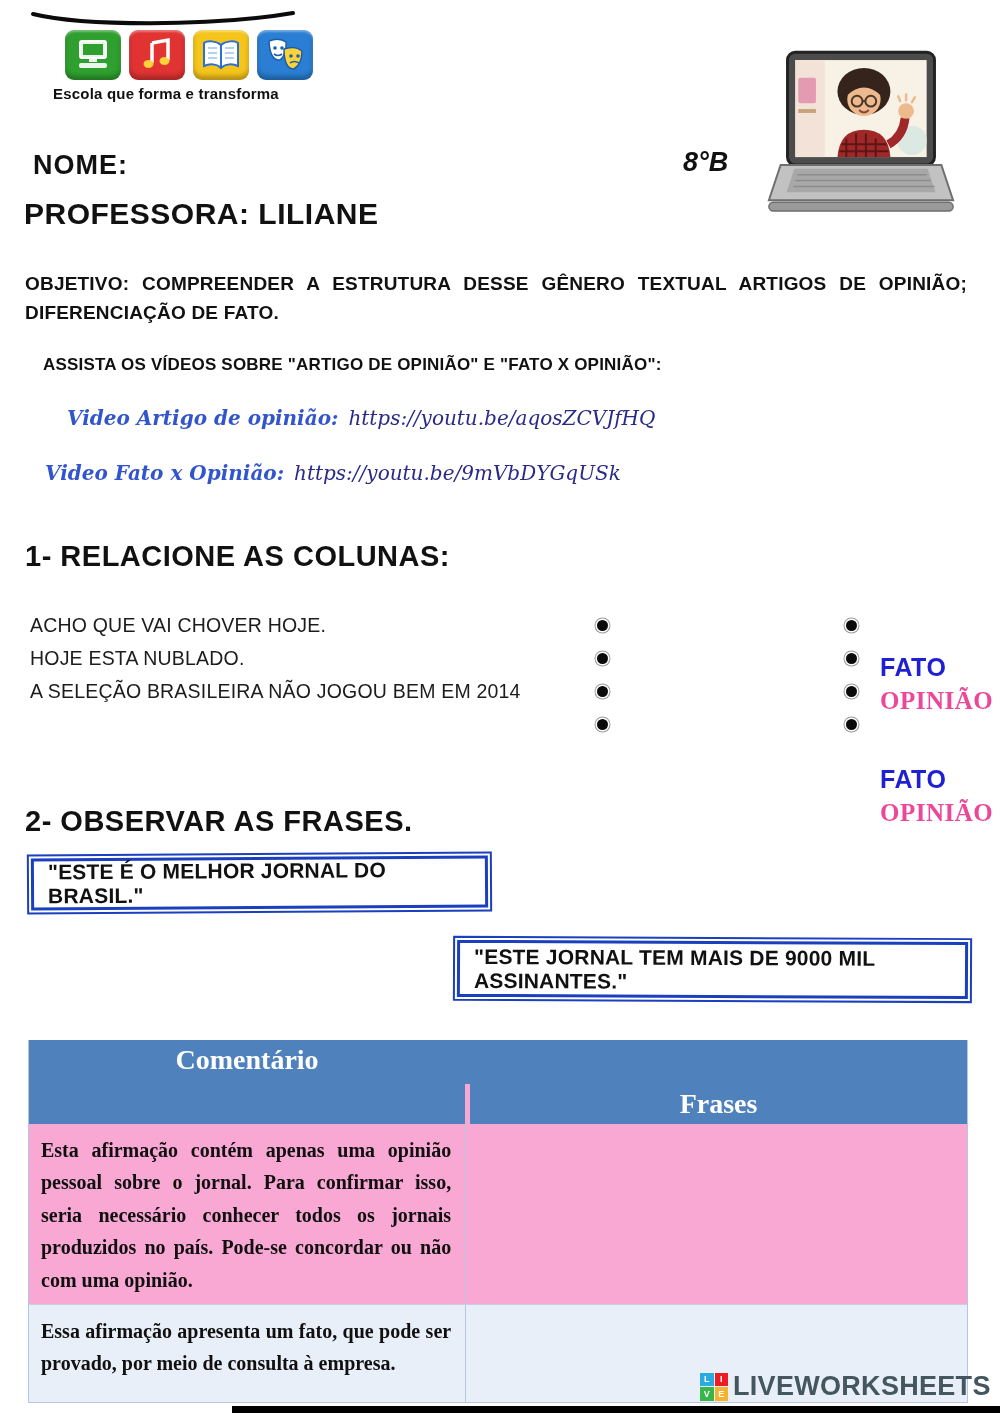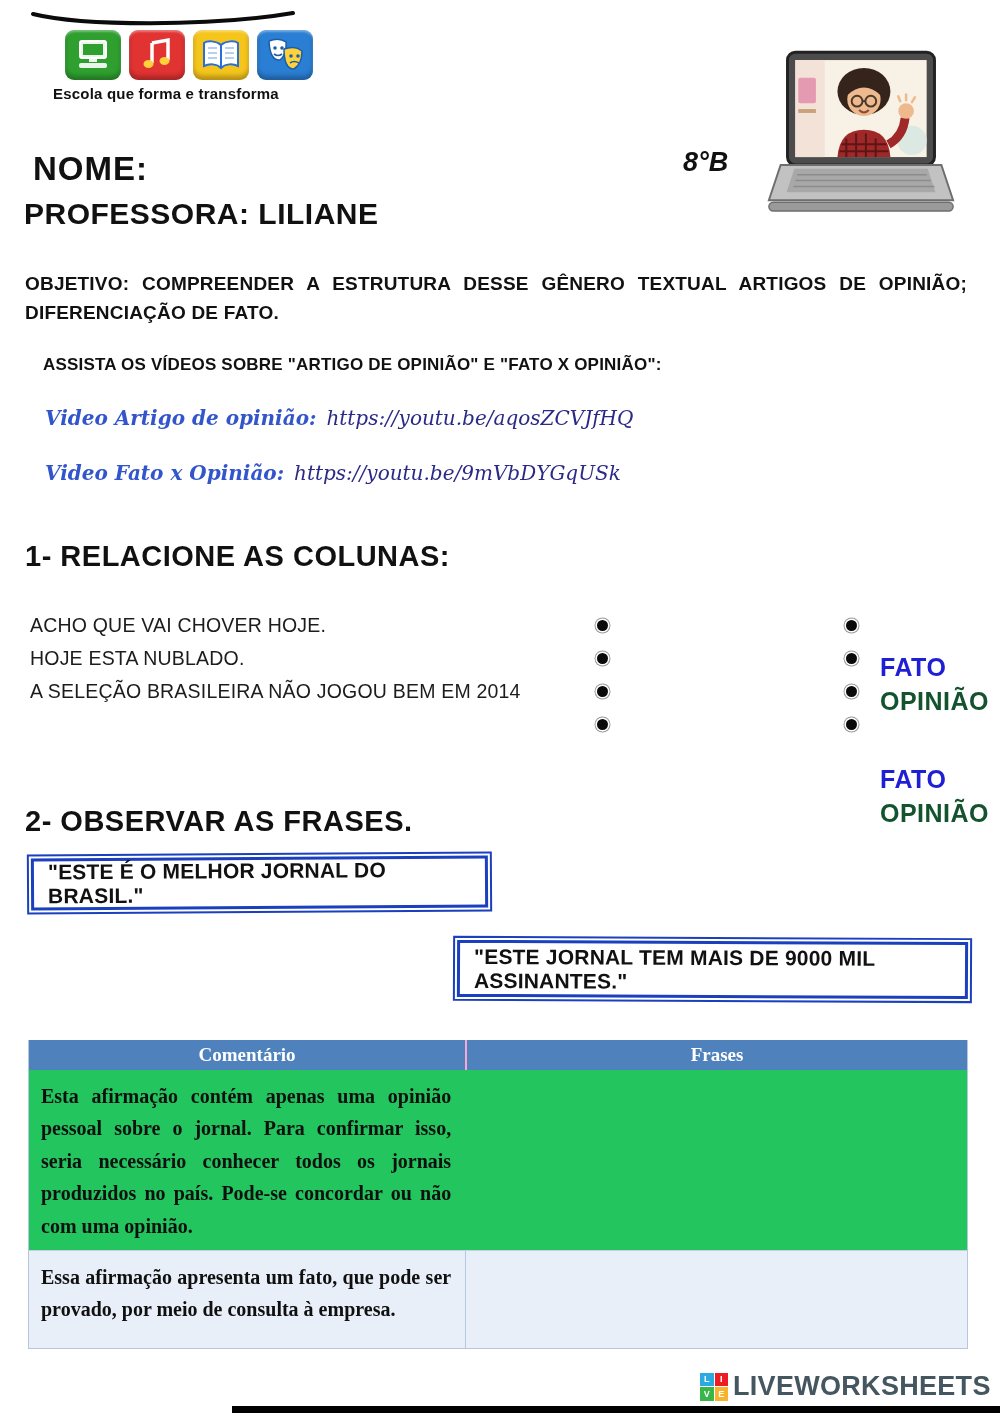--- a/index.html
+++ b/index.html
@@ -25,38 +25,38 @@
     box-shadow: inset 0 -4px 5px rgba(0,0,0,.28), inset 0 2px 2px rgba(255,255,255,.35);
   }
   .sq-green  { background:#2fa02f; }
   .sq-red    { background:#e23333; }
   .sq-yellow { background:#f6c51c; }
   .sq-blue   { background:#2a7fd4; }
   .logo-tagline { margin-left:28px; font-size:15px; font-weight:bold; letter-spacing:.2px; }
 
   .laptop-wrap { position:absolute; left:763px; top:50px; }
 
-  .name-label    { position:absolute; left:33px;  top:150px; font-size:33px; font-weight:bold; letter-spacing:1px; }
+  .name-label    { position:absolute; left:33px;  top:150px; font-size:27px; font-weight:bold; letter-spacing:1px; }
   .grade-label   { position:absolute; left:683px; top:147px; font-size:27px; font-weight:bold; font-style:italic; }
   .teacher-label { position:absolute; left:24px;  top:197px; font-size:30px; font-weight:bold; letter-spacing:.5px; }
 
   
   .objective {
     position:absolute; left:25px; top:270px; width:942px;
     font-size:19px; font-weight:bold; line-height:1.5;
     text-align:justify; letter-spacing:.2px;
   }
   .instruction { position:absolute; left:43px; top:355px; font-size:17px; font-weight:bold; letter-spacing:.2px; }
 
   .video-line {
     position:absolute; left:45px; font-size:20px; color:#3355cc;
     font-family:"DejaVu Serif", serif; font-style:italic;
   }
   .video-line .vlabel { font-weight:bold; margin-right:10px; }
-  .video-1 { top:406px; }
+  .video-1 { top:406px;margin-left:22px; }
   .video-2 { top:461px; }
   .video-url { color:#2a2a86; text-decoration:none; cursor:pointer; }
 
   
   .sec-title { position:absolute; font-size:29px; font-weight:bold; letter-spacing:.5px; }
   .sec1 { left:25px; top:540px; }
   .sec2 { left:25px; top:805px; }
 
   .statements { position:absolute; left:30px; top:609px; font-size:19.5px; color:#1c1c1c; }
   .statements > div { height:33px; display:flex; align-items:center; letter-spacing:.2px; }
@@ -67,45 +67,45 @@
   .dots-right { left:846px; }
   .dot {
     width:11px; height:11px; border-radius:50%; background:#0a0a0a;
     box-shadow:0 0 0 1.5px #ffffff, 0 0 0 2.5px #9a9a9a;
     cursor:pointer;
   }
 
   .options { position:absolute; left:880px; top:606px; }
   .options > div { height:34px; display:flex; align-items:center; font-size:25px; font-weight:bold; letter-spacing:.5px; }
   .opt-fato    { color:#1f1fd4;margin-top:44px; }
-  .opt-opiniao { color:#14532d; }
+  .opt-opiniao { color:#ec4899;font-family:Liberation Serif, serif; }
 
   
   .phrase-box {
     position:absolute; background:#fff;
     border:3px solid #1a3fbf; outline:2px solid #1a3fbf; outline-offset:2px;
     display:flex; align-items:center; padding:0 14px;
     font-size:21px; font-weight:bold; letter-spacing:.2px; cursor:pointer;
   }
   .box1 { left:31px;  top:857px; width:457px; height:52px; transform:rotate(-0.35deg); }
   .box2 { left:457px; top:941px; width:511px; height:57px; transform:rotate(0.25deg); }
 
   
   .otable {
     position:absolute; left:28px; top:1040px; width:940px;
     font-family:"Liberation Serif", serif;
     border:1px solid #b7c6de; border-top:none;
   }
-  .thead { display:flex; background:#4f81bd; color:#fff; font-weight:bold; font-size:19px; }
+  .thead { display:flex; background:#4f81bd; color:#fff; font-weight:bold; font-size:28px; }
   .thead > div { padding:4px 6px; text-align:center; }
   .col1 { width:46.5%; }
   .col2 { flex:1; }
-  .thead .col2 { border-left:2px solid #f9a8d4; }
+  .thead .col2 { border-left:5px solid #f9a8d4;margin-top:44px; }
   .trow { display:flex; }
-  .trow-1 { background:#22c55e; min-height:170px;align-items:center; }
+  .trow-1 { background:#f9a8d4; min-height:170px; }
   .trow-2 { background:#e9eff8; min-height:98px; border-top:1px solid #c3d1e4; }
   .tcell-comment {
     padding:10px 14px 8px 12px; font-weight:bold; font-size:20px;
     line-height:1.62; text-align:justify; color:#101010;
   }
   .tcell-answer { border-left:1px solid #b7c6de; cursor:text; }
 
   
   .lw-footer { position:absolute; left:700px; top:1371px; display:flex; align-items:center; gap:5px; }
   .lw-grid {

